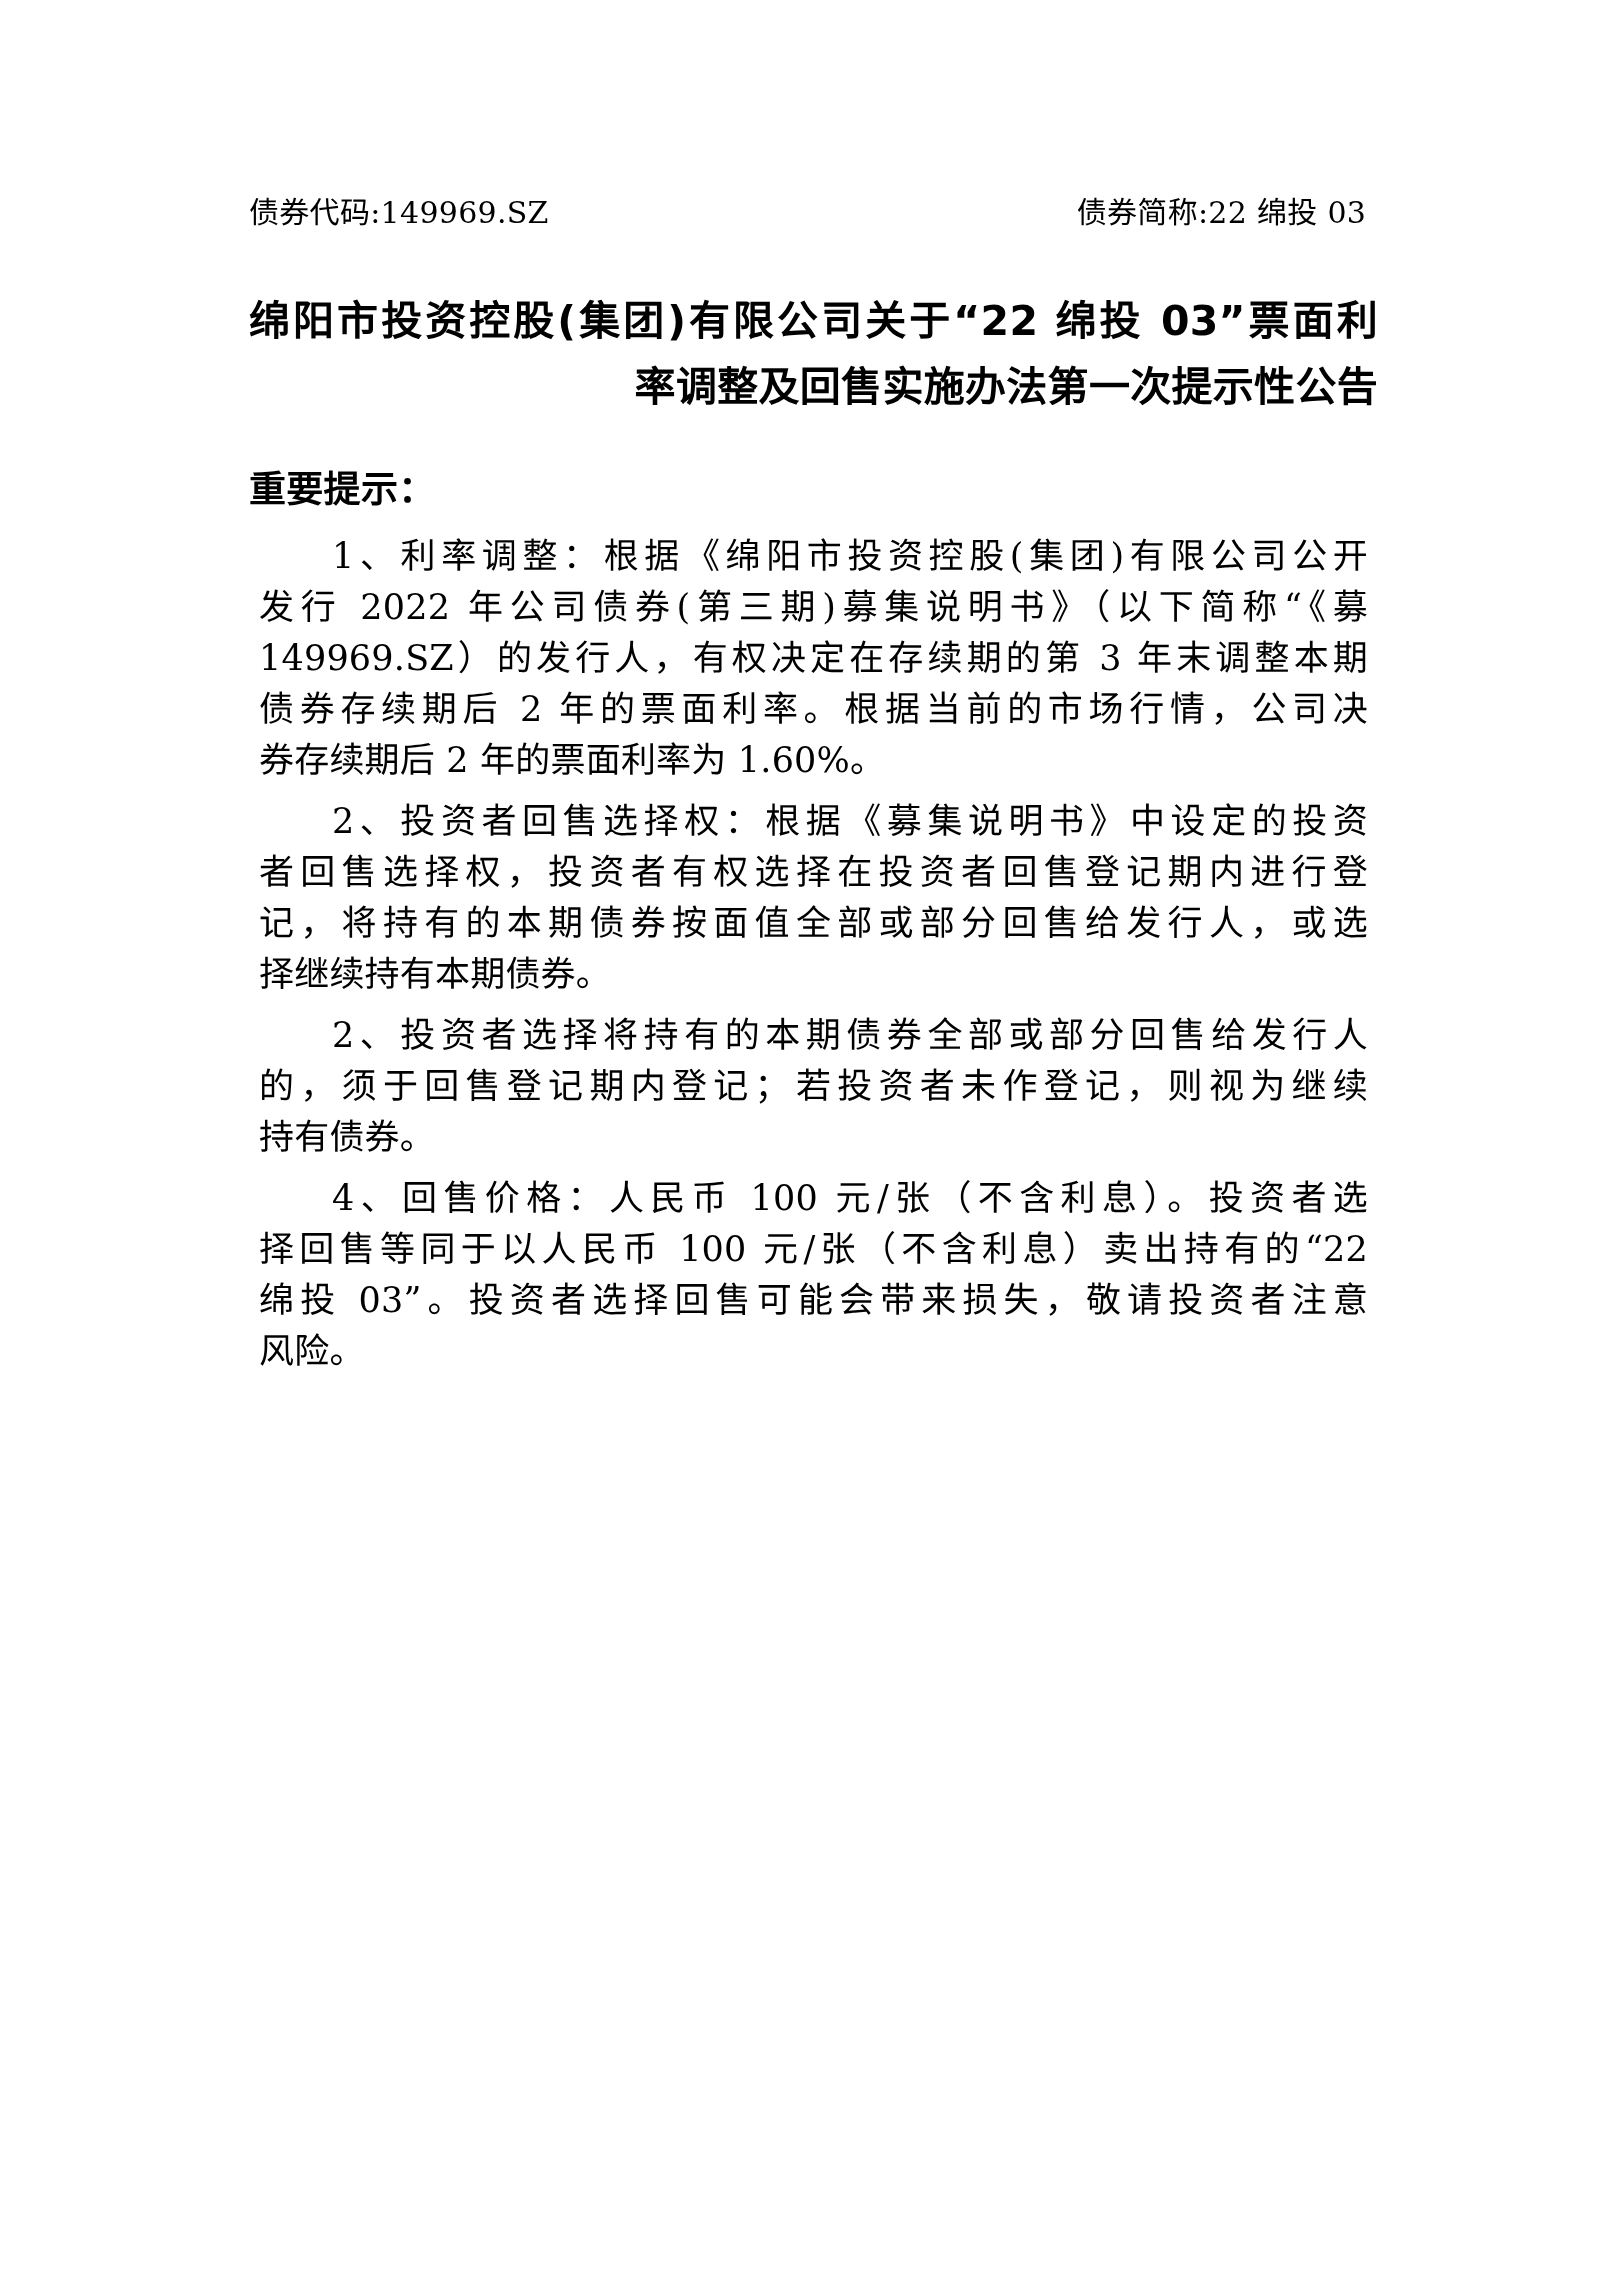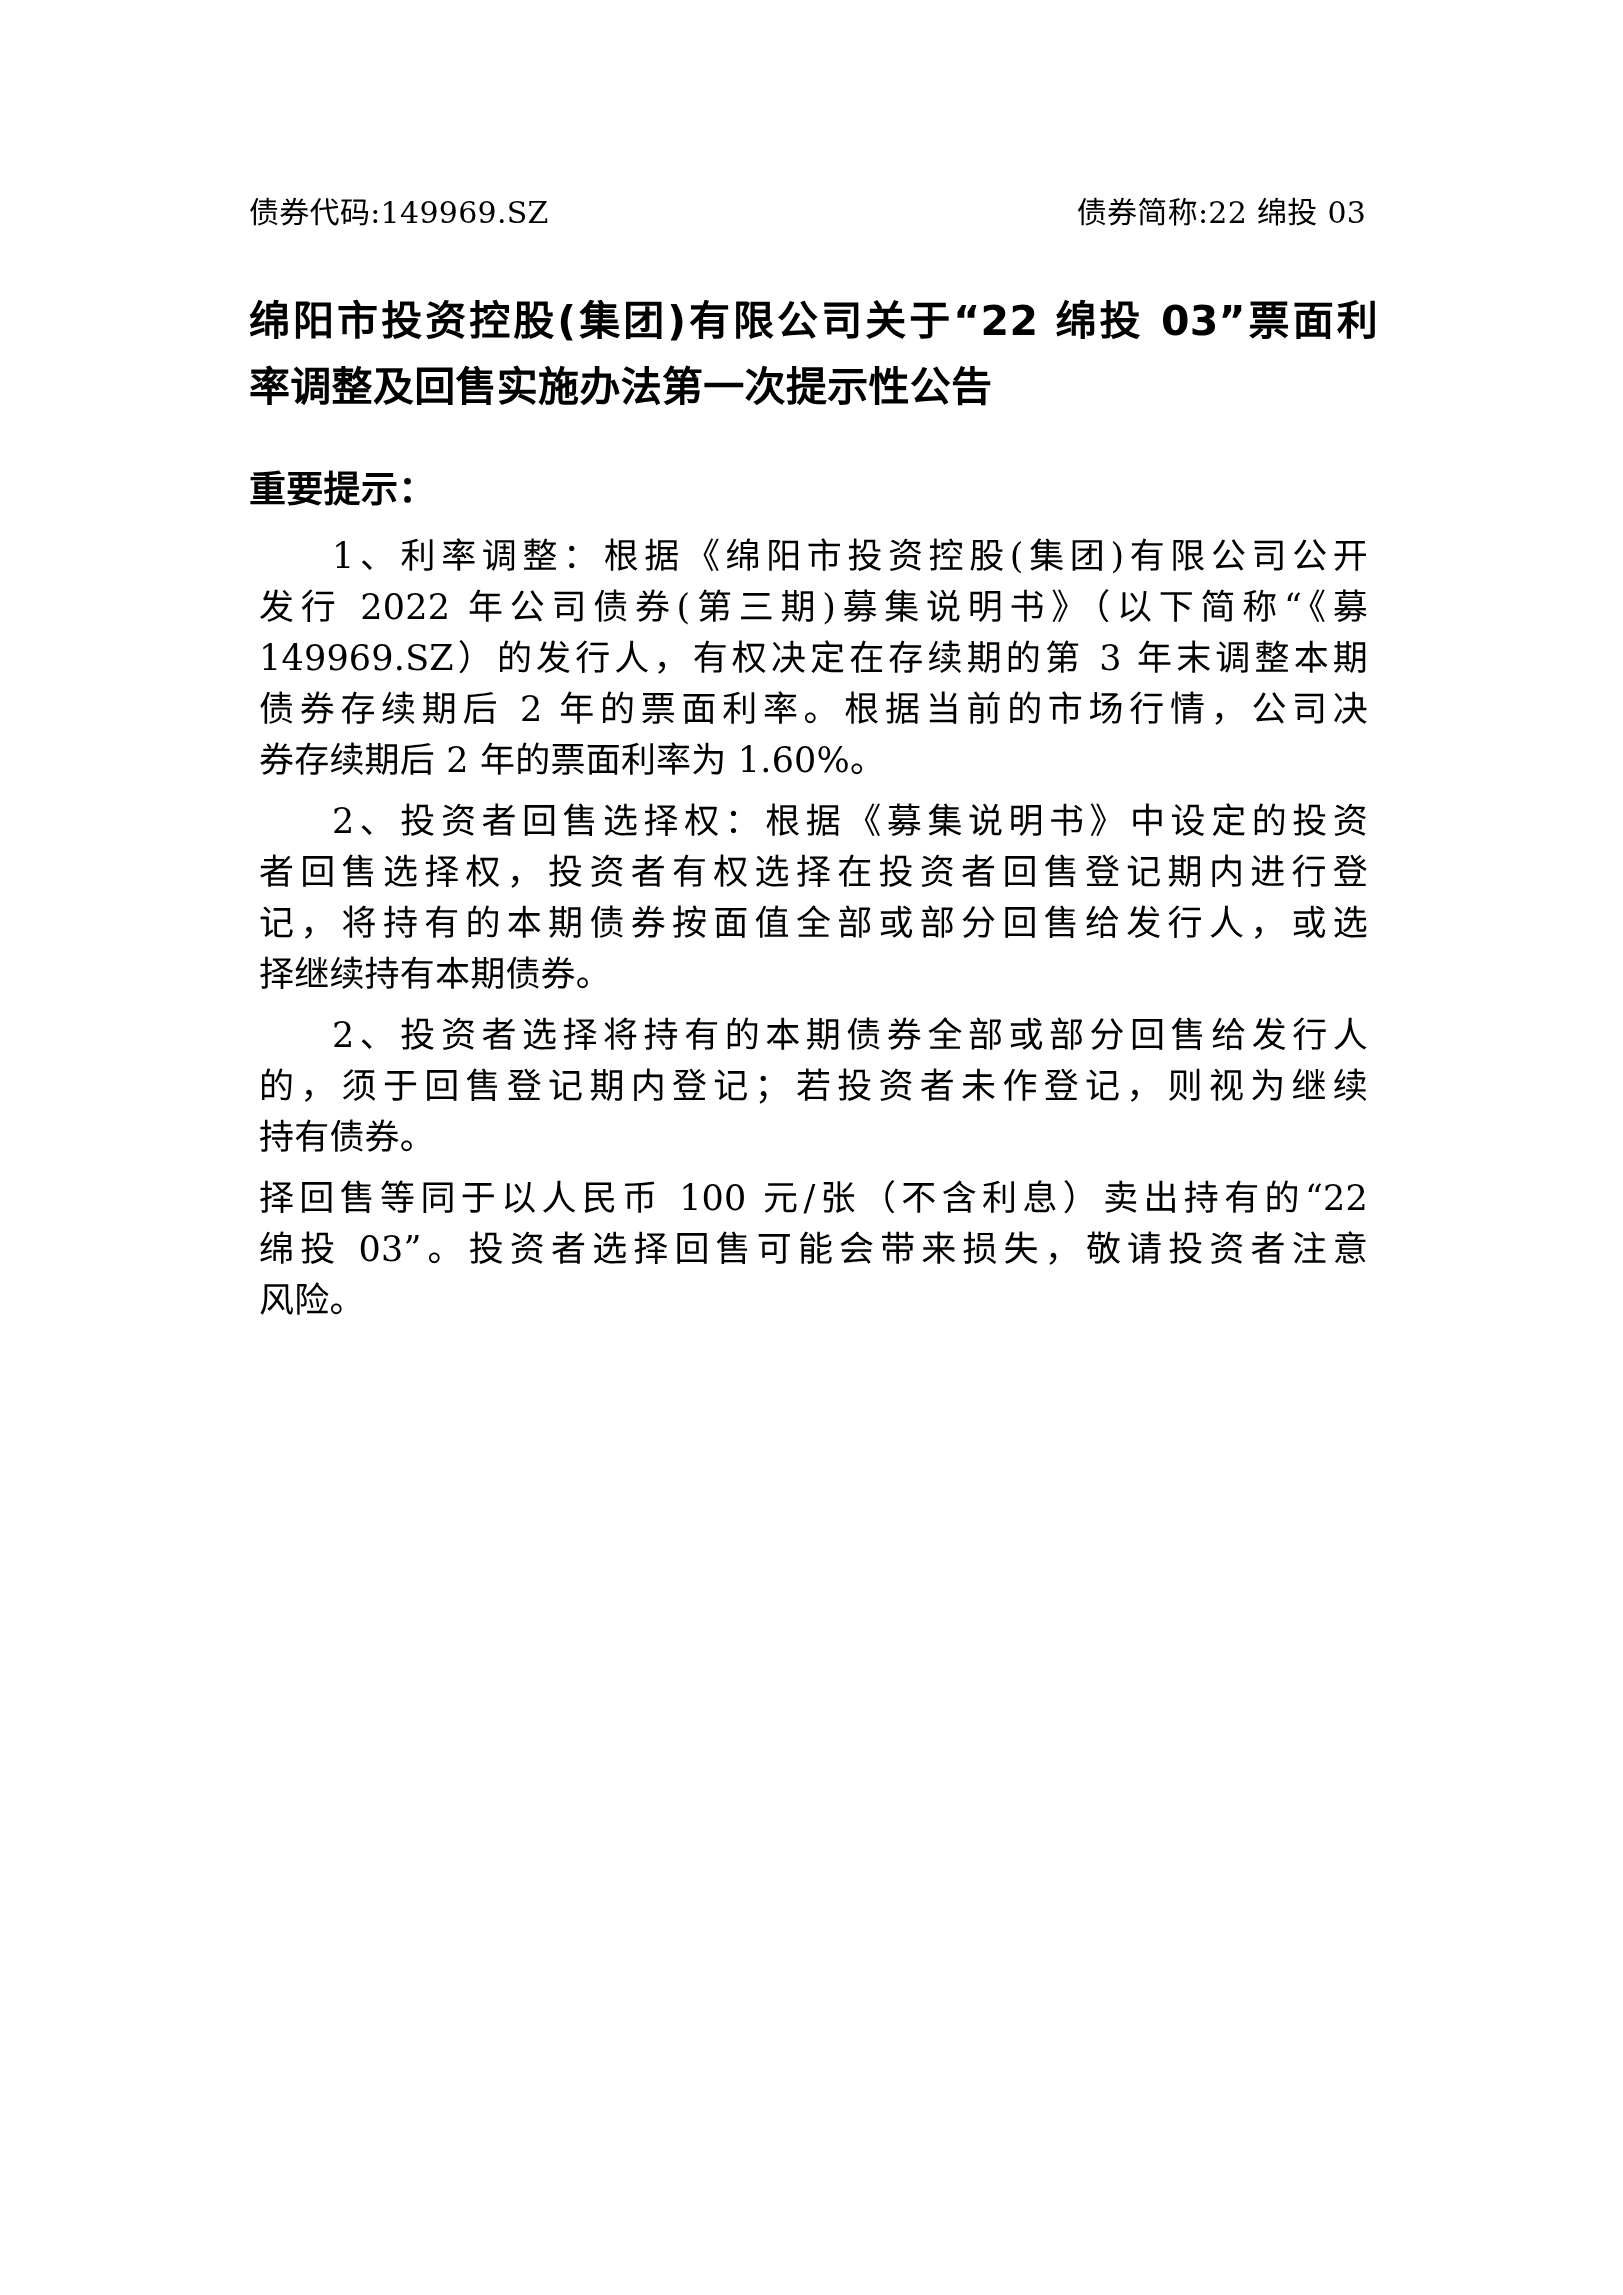--- a/index.html
+++ b/index.html
@@ -70,21 +70,21 @@
   .doc-title .tline {
     display: block;
   }
 
   .doc-title .tline-1 {
     text-align: justify;
     text-align-last: justify;
   }
 
   .doc-title .tline-2 {
-    text-align: left;
+    text-align: right;
   }
 
   
   .section-heading {
     margin-top: 42px;
     font-family: "DejaVu Sans", "Liberation Sans", sans-serif;
     font-weight: bold;
     font-size: 37px;
     line-height: 1.5;
     letter-spacing: 0.3px;
@@ -167,20 +167,21 @@
         <span class="pline j last">择继续持有本期债券。</span>
       </p>
 
       <p class="para">
         <span class="pline first j">2、投资者选择将持有的本期债券全部或部分回售给发行人</span>
         <span class="pline j">的，须于回售登记期内登记；若投资者未作登记，则视为继续</span>
         <span class="pline j last">持有债券。</span>
       </p>
 
       <p class="para">
+        <span class="pline first j">4、回售价格：人民币 100 元/张（不含利息）。投资者选</span>
         <span class="pline j">择回售等同于以人民币 100 元/张（不含利息）卖出持有的“22</span>
         <span class="pline j">绵投 03”。投资者选择回售可能会带来损失，敬请投资者注意</span>
         <span class="pline j last">风险。</span>
       </p>
 
 
     </div>
   </div>
 </div>
 

